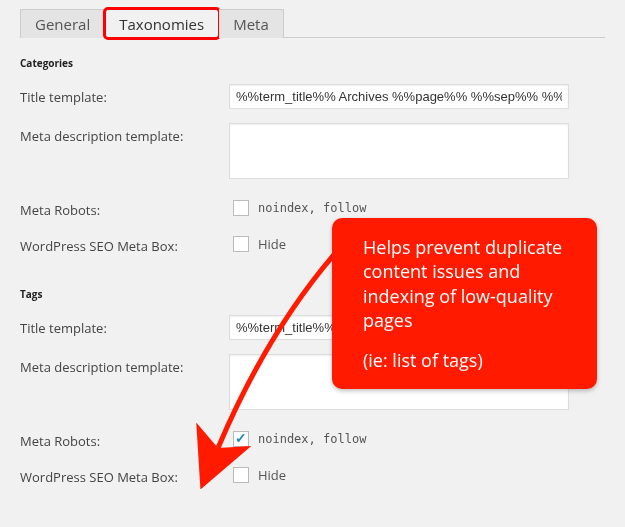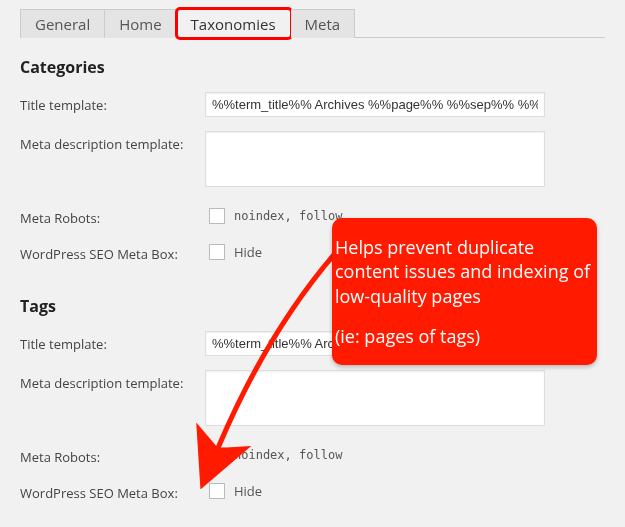--- a/index.html
+++ b/index.html
@@ -43,29 +43,30 @@
     color: #333;
   }
   .tab-highlight {
     outline: 3px solid #ff0000;
     outline-offset: -1px;
     border-radius: 3px;
   }
 
   
   h3.section-title {
-    font-size: 16px;
+    font-size: 10px;
     font-weight: 700;
     color: #222;
     margin: 12px 0 14px 0;
   }
   .form-row {
     display: flex;
     align-items: flex-start;
     margin-bottom: 14px;
+    gap: 24px;
   }
   .form-label {
     width: 185px;
     flex-shrink: 0;
     padding-top: 4px;
     font-size: 13px;
     color: #444;
   }
   .form-control { flex: 1; }
   input[type="text"].ti {
@@ -114,21 +115,21 @@
 
   
   .callout {
     position: absolute;
     left: 332px;
     top: 218px;
     width: 265px;
     background: #ff1a00;
     border: 3px solid #ff1a00;
     border-radius: 10px;
-    padding: 14px 0;
+    padding: 14px 28px;
     color: #fff;
     font-size: 18px;
     line-height: 1.35;
     box-shadow: 0 2px 4px rgba(0,0,0,0.25);
     z-index: 50;
   }
   .callout p { margin: 0 0 16px 0; }
   .callout p:last-child { margin: 0; }
 
   
@@ -142,21 +143,20 @@
     overflow: visible;
   }
 </style>
 </head>
 <body>
 
 <div class="page">
 
   <div class="tabs">
     <div class="tab">General</div>
-    <div class="tab">Home</div>
     <div class="tab active tab-highlight">Taxonomies</div>
     <div class="tab">Meta</div>
   </div>
 
   <h3 class="section-title">Categories</h3>
 
   <div class="form-row">
     <div class="form-label">Title template:</div>
     <div class="form-control">
       <input type="text" class="ti" value="%%term_title%% Archives %%page%% %%sep%% %%sitena" style="">
@@ -224,14 +224,14 @@
   <defs>
     <marker id="ah" markerWidth="12" markerHeight="12" refX="3" refY="6" orient="auto">
       <path d="M0,0 L12,6 L0,12 L3,6 Z" fill="#ff1a00"></path>
     </marker>
   </defs>
   <path d="M 130,20 Q 60,100 10,218" stroke="#ff1a00" stroke-width="5" fill="none" marker-end="url(#ah)"></path>
 </svg>
 
 <div class="callout">
   <p>Helps prevent duplicate content issues and indexing of low-quality pages</p>
-  <p>(ie: pages of tags)</p>
+  <p>(ie: list of tags)</p>
 </div>
 
 </body></html>

